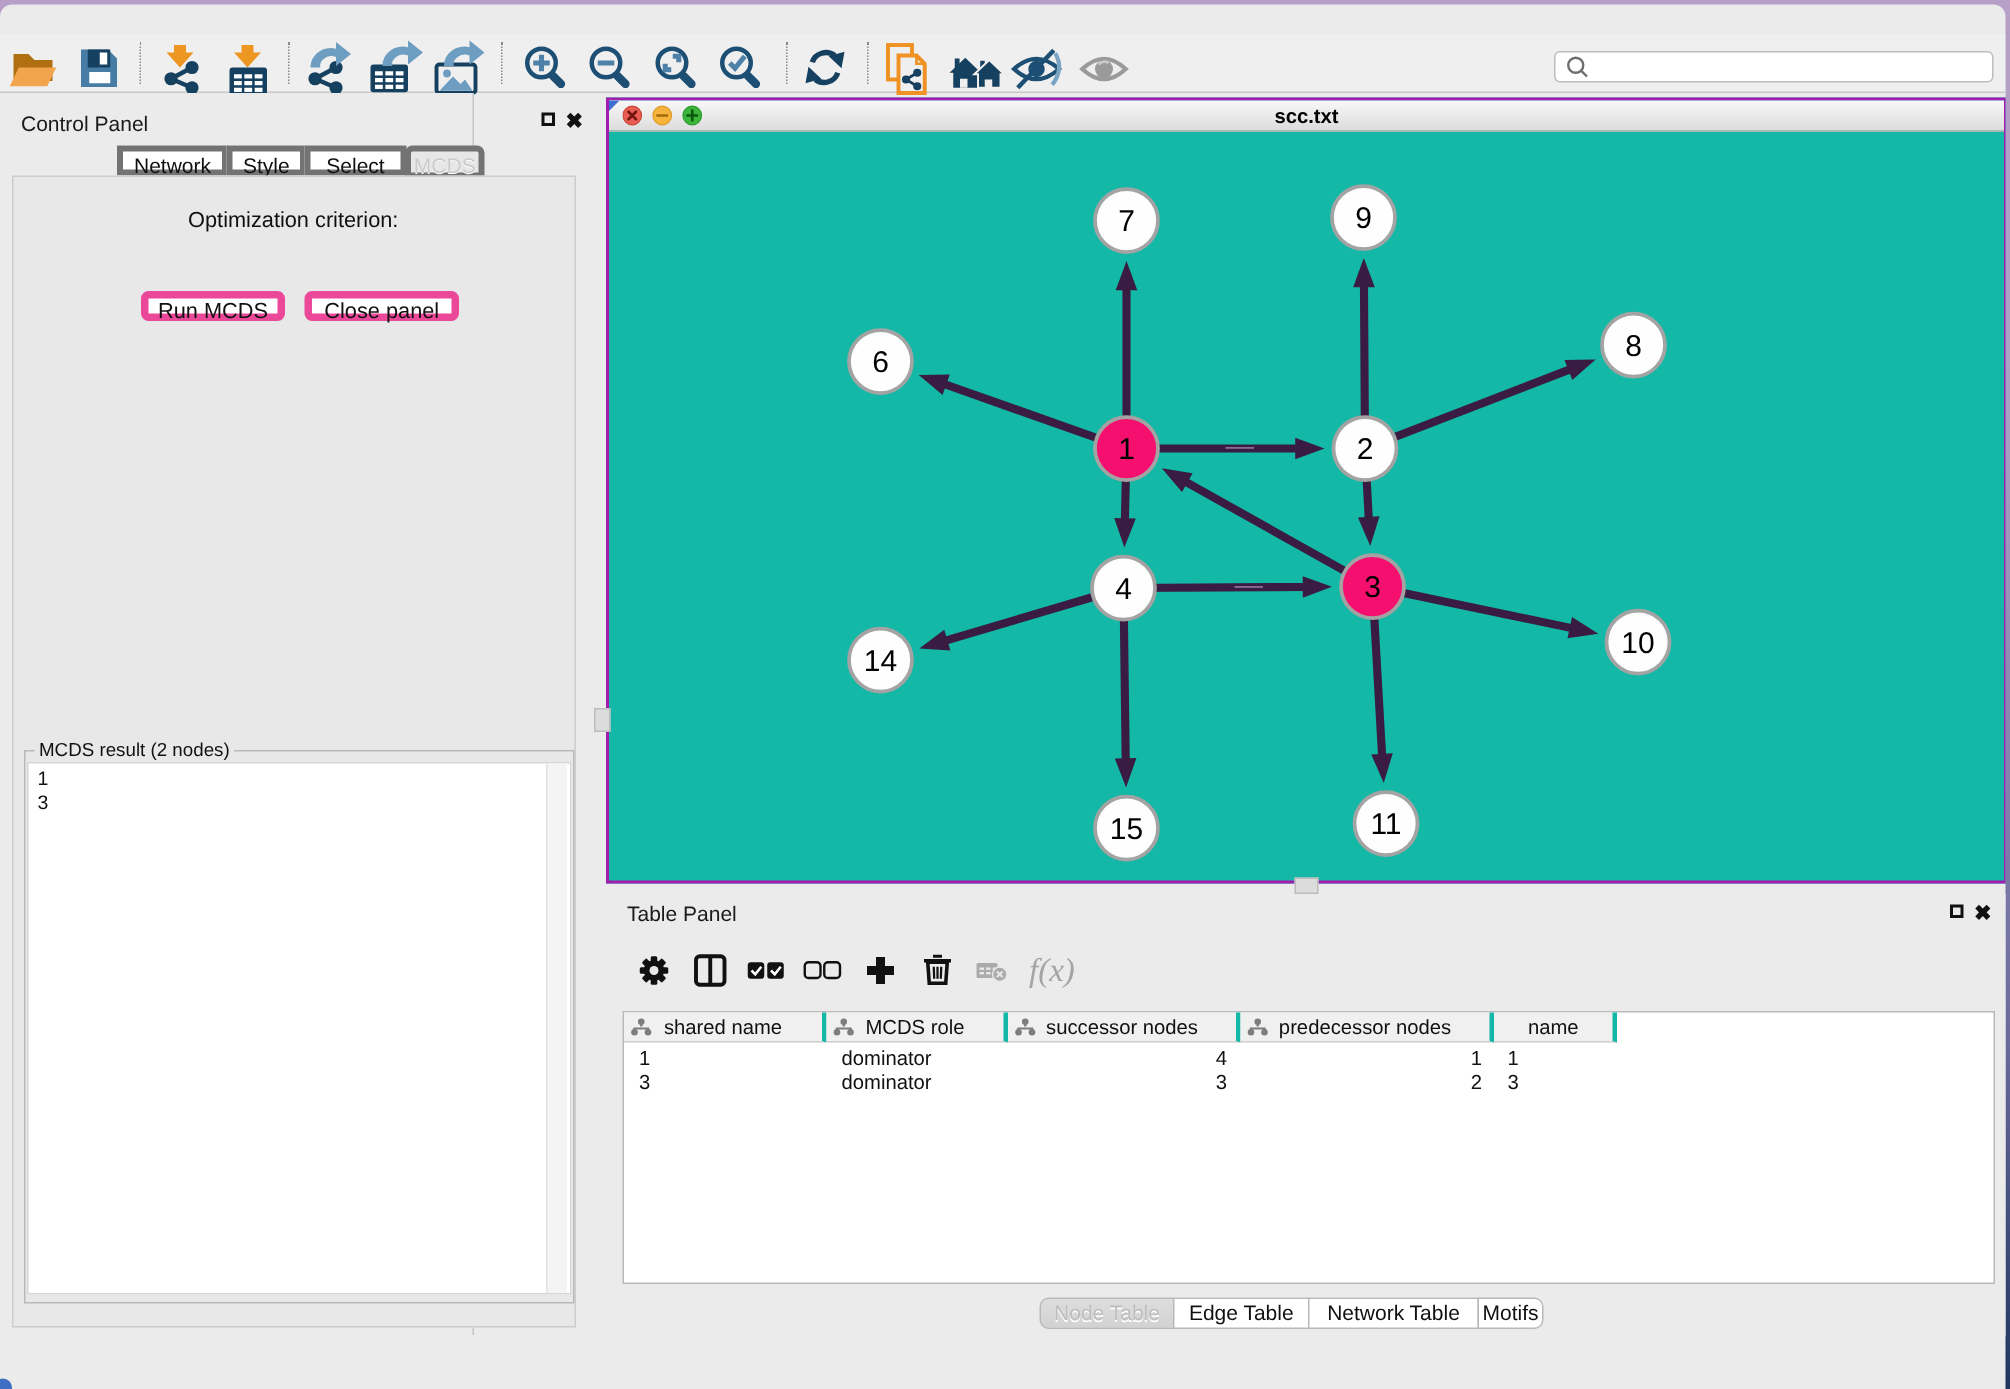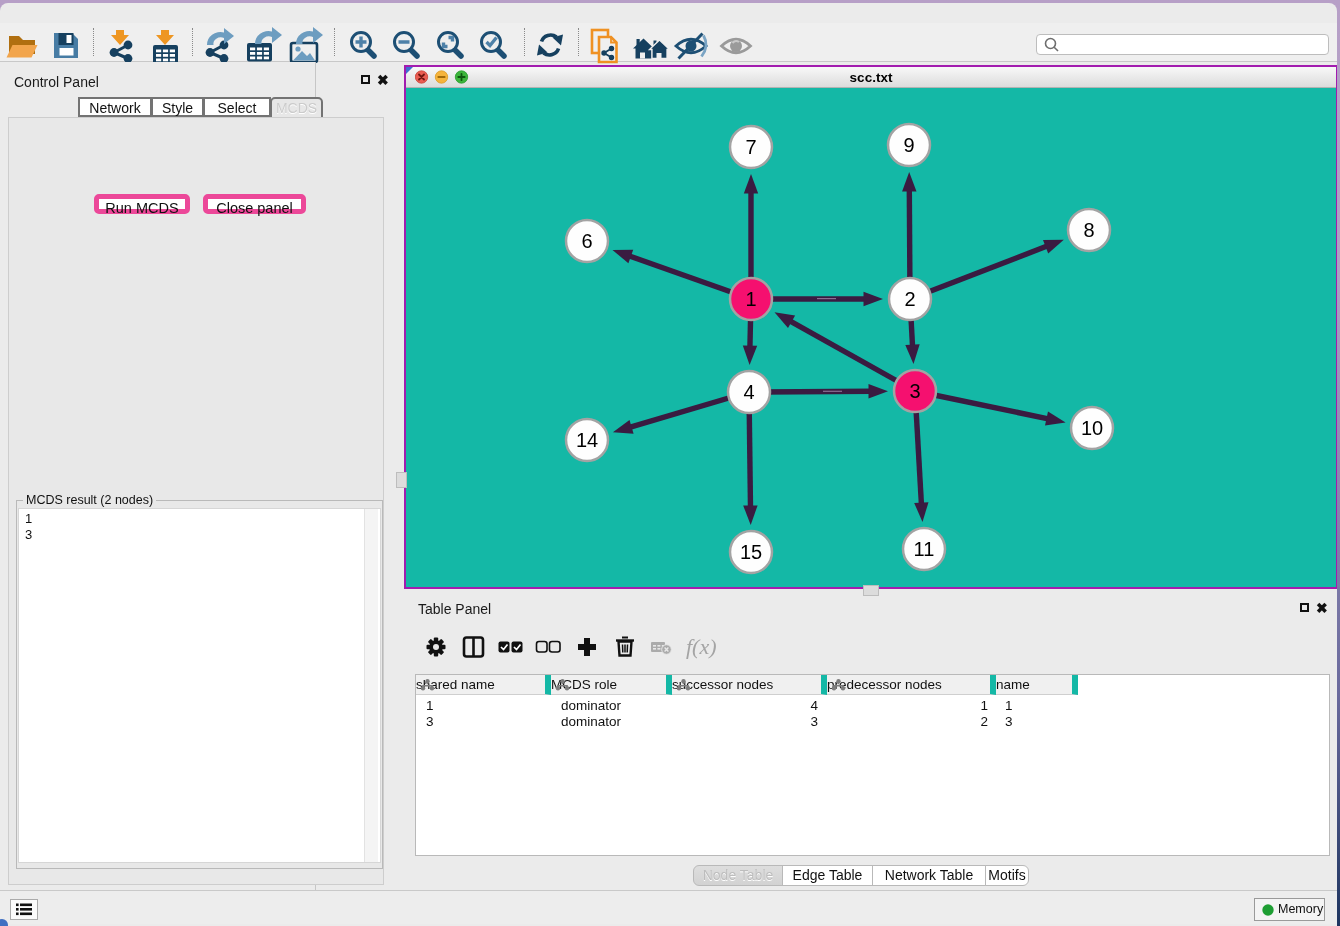--- a/index.html
+++ b/index.html
@@ -24,21 +24,21 @@
              border:1px solid #bdbdbd;border-radius:4px;box-sizing:border-box}
   
   #cpanel{position:absolute;left:0;top:59px;width:316px;height:828px;background:#ebebeb;
           border-right:1px solid #c6c6c6;box-sizing:border-box}
   #cp-title{position:absolute;left:14px;top:12px;font-size:14px;color:#1a1a1a}
   .panebtn-sq{position:absolute;width:9px;height:9px;border:2px solid #111;box-sizing:border-box}
   .panebtn-x{position:absolute;font-size:14px;font-weight:bold;color:#111;line-height:10px}
   #cp-content{position:absolute;left:8px;top:55px;width:376px;height:768px;background:#e8e8e8;
               border:1px solid #cdcdcd;box-sizing:border-box}
   .tab{position:absolute;top:35px;height:20px;box-sizing:border-box;background:#fff;
-       border:2px solid #737373;font-size:14px;color:#111;text-align:center;line-height:19px}
+       border:4px solid #737373;font-size:14px;color:#111;text-align:center;line-height:19px}
   #tab-mcds{background:#e7e7e7;border-radius:5px 5px 0 0;color:#cbcbcb;
             text-shadow:0 1px 0 #ffffff;height:22px}
   #optlabel{position:absolute;left:0;top:77px;width:391px;text-align:center;font-size:14.5px;color:#111}
   #dropdown{position:absolute;left:43px;top:98px;width:313px;height:21px;background:#fff;
             border:1px solid #b3b3b3;border-radius:5px;box-sizing:border-box;
             font-size:14.5px;color:#111;line-height:19px;padding-left:13px}
   .btn{position:absolute;top:132px;height:20px;background:#fff;border:5px solid #ec4899;
        border-radius:5px;box-sizing:border-box;font-size:14.5px;color:#111;
        text-align:center;line-height:18px}
   #groupbox{position:absolute;left:16px;top:438px;width:367px;height:369px;
@@ -53,23 +53,23 @@
   #netwin{position:absolute;left:404px;top:62px;width:934px;height:524px;background:#14b8a6;
           border:2px solid #a21caf;box-sizing:border-box}
   #nettitle{position:absolute;left:0;top:0;width:100%;height:20px;
             background:linear-gradient(180deg,#f8f8f8,#dcdcdc);border-bottom:1px solid #b3b3b3}
   #netname{position:absolute;top:3px;width:100%;text-align:center;font-size:13.5px;font-weight:bold;color:#000}
   
   #tpanel{position:absolute;left:404px;top:593px;width:934px;height:295px;background:#ebebeb}
   #tp-title{position:absolute;left:14px;top:5px;font-size:14px;color:#1a1a1a}
   #tablebox{position:absolute;left:11px;top:78px;width:915px;height:182px;background:#fff;
             border:1px solid #b9b9b9;box-sizing:border-box}
-  .th{position:absolute;top:0;height:20px;background:#f0f0f0;border-right:6px solid #14b8a6;
+  .th{position:absolute;top:0;height:20px;background:#f0f0f0;border-right:3px solid #14b8a6;
       border-bottom:1px solid #cfcfcf;box-sizing:border-box;font-size:13.5px;color:#111;
-      line-height:20px}
+      text-align:center;line-height:20px}
   .td{position:absolute;font-size:13.5px;color:#111;height:16px;line-height:16px}
   
   .btab{position:absolute;top:269px;height:21px;background:#fff;border:1px solid #b9b9b9;
         box-sizing:border-box;font-size:14px;color:#111;text-align:center;line-height:19px}
   
   #statusbar{position:absolute;left:0;top:887px;width:100%;height:33px;background:#ededed;
              border-top:1px solid #c9c9c9}
   #memorybtn{position:absolute;right:12px;top:7px;width:71px;height:23px;background:#f4f4f4;
              border:1px solid #9a9a9a;box-sizing:border-box;font-size:12.5px;color:#111}
   #listbtn{position:absolute;left:10px;top:8px;width:28px;height:21px;background:#fbfbfb;
@@ -207,20 +207,21 @@
 
   <div id="cpanel">
     <div id="cp-title">Control Panel</div>
     <div class="panebtn-sq" style="left:361px;top:13px"></div>
     <div class="panebtn-x" style="left:377px;top:13px">✖</div>
     <div class="tab" style="left:78px;width:74px">Network</div>
     <div class="tab" style="left:151px;width:53px">Style</div>
     <div class="tab" style="left:203px;width:68px">Select</div>
     <div class="tab" id="tab-mcds" style="left:270px;width:53px">MCDS</div>
     <div id="cp-content"></div>
+    <div id="optlabel">Optimization criterion:</div>
     <div class="btn" style="left:94px;width:96px">Run MCDS</div>
     <div class="btn" style="left:203px;width:103px">Close panel</div>
     <div id="groupbox">
       <div id="resultbox">
           <div style="padding:2px 0 0 6px">1<br>3</div>
           <div id="resultscroll"></div>
         </div>
       <div id="grouplabel">MCDS result (2 nodes)</div>
     </div>
   </div>
@@ -394,35 +395,15 @@
       <div class="td" style="left:256px;width:146px;top:39px;text-align:right">3</div>
       <div class="td" style="left:411px;width:161px;top:39px;text-align:right">2</div>
       <div class="td" style="left:589px;top:39px">3</div>
     </div>
     <div class="btab" style="left:289px;width:90px;background:linear-gradient(180deg,#dedede,#d2d2d2);border-radius:6px 0 0 6px;color:#bdbdbd;text-shadow:0 1px 0 #fff">Node Table</div>
     <div class="btab" style="left:378px;width:91px">Edge Table</div>
     <div class="btab" style="left:468px;width:114px">Network Table</div>
     <div class="btab" style="left:581px;width:44px;border-radius:0 6px 6px 0">Motifs</div>
   </div>
 
-  <div id="statusbar">
-    <div id="listbtn">
-      <svg width="26" height="19" viewBox="0 0 26 19">
-        <g fill="#111">
-          <rect x="5" y="3.5" width="2.6" height="2.6"></rect>
-            <rect x="9" y="3.5" width="12" height="2.6"></rect>
-          <rect x="5" y="8" width="2.6" height="2.6"></rect>
-            <rect x="9" y="8" width="12" height="2.6"></rect>
-          <rect x="5" y="12.5" width="2.6" height="2.6"></rect>
-            <rect x="9" y="12.5" width="12" height="2.6"></rect>
-        </g>
-      </svg>
-    </div>
-    <div id="memorybtn">
-      <svg width="12" height="12" style="position:absolute;left:7px;top:4.5px">
-          <circle cx="6" cy="6" r="5.7" fill="#1e9e33"></circle>
-        </svg>
-      <span style="position:absolute;left:23px;top:3px">Memory</span>
-    </div>
-  </div>
 </div>
 
 <div class="abs" style="left:-4px;top:919px;width:12px;height:12px;border-radius:50%;background:#3f6fc2"></div>
 
 </body></html>

